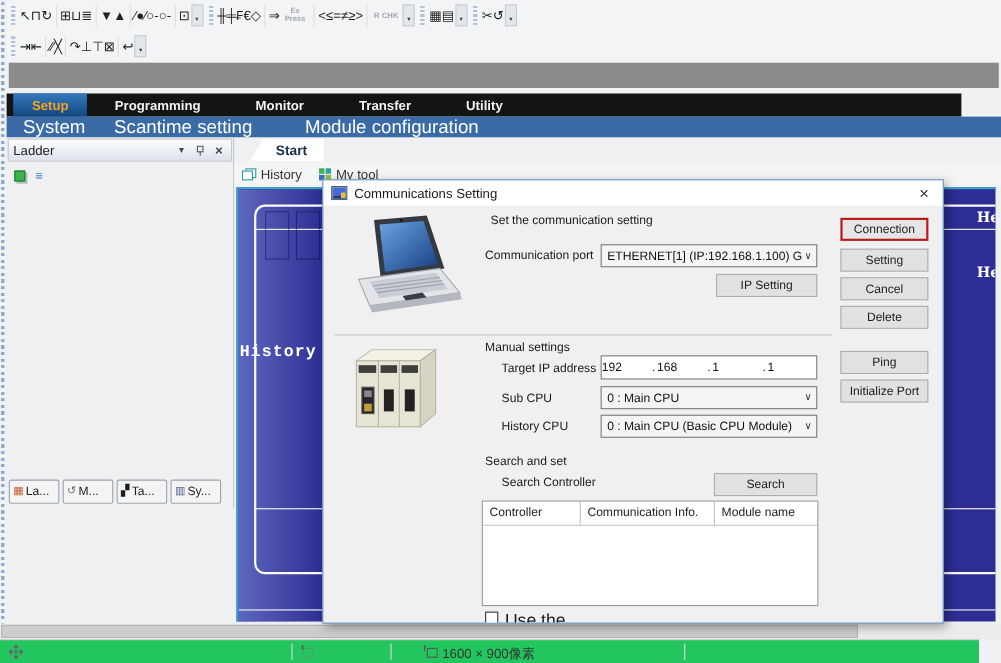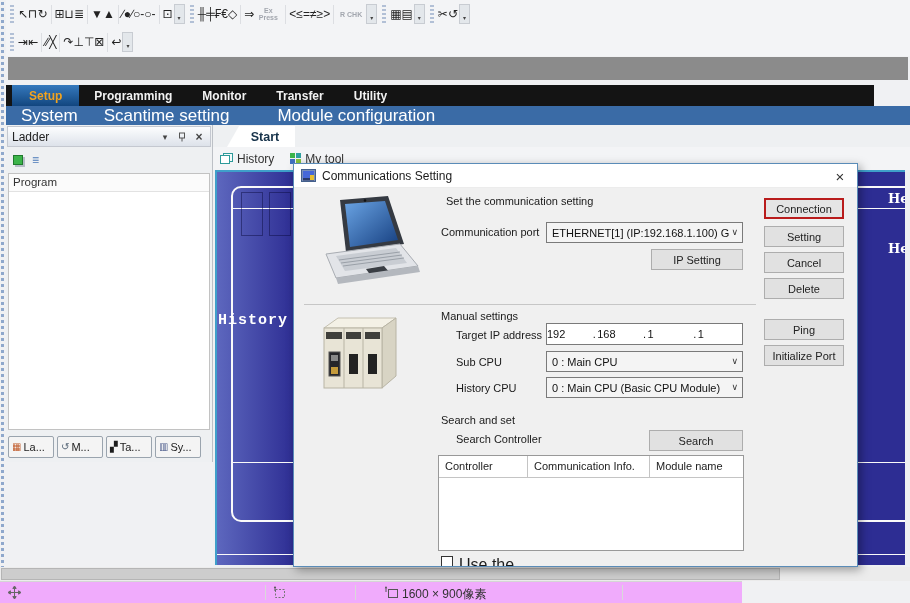--- a/index.html
+++ b/index.html
@@ -19,21 +19,21 @@
 .tb-h{width:4px;height:19px;margin:0 4px;background:repeating-linear-gradient(180deg,#b2c0d6 0 2px,transparent 2px 4px)}
 .tb-d{width:11px;height:20px;display:inline-flex;align-items:flex-end;justify-content:center;
 font-size:6px;color:#444;background:#e3e7eb;border:1px solid #c8ccd2;margin:0 1px;padding-bottom:2px}
 .tb-x{width:26px;font-size:7px;line-height:7px;font-weight:bold;color:#a2a6ae;text-align:center;white-space:normal;display:inline-block;margin:0 1px}
 
 
 .gray-strip{position:absolute;left:8px;top:57px;width:900px;height:23px;background:#8b8b8b}
 
 
 .menubar{position:absolute;left:6px;top:85px;width:868px;height:21px;background:#141414;display:flex;align-items:stretch}
-.menu-tab{color:#f2f2f2;font-weight:bold;font-size:12px;padding:0 15px;display:inline-flex;align-items:center}
+.menu-tab{color:#f2f2f2;font-weight:bold;font-size:12px;padding:0 25px;display:inline-flex;align-items:center}
 .menu-tab.active{background:linear-gradient(180deg,#3579bd,#12467f);color:#f2a31f;margin-left:6px;padding:0 17px}
 .submenu{position:absolute;left:6px;top:106px;width:904px;height:19px;background:#3a6ba6;display:flex;align-items:center}
 .submenu-item{color:#fff;font-size:17px;padding:0 13px;display:inline-flex;align-items:center}
 .submenu-item:first-child{margin-left:2px}
 .submenu-item:nth-child(3){margin-left:22px}
 
 
 .left-panel{position:absolute;left:6px;top:125px;width:207px;height:337px;background:#eef0f2;border-right:1px solid #bcc0c6}
 .lp-header{position:absolute;left:1px;right:1px;top:1px;height:21px;display:flex;align-items:center;
 background:linear-gradient(180deg,#fcfdfe,#dde2ea);border:1px solid #c4c8d0;padding:0 4px;font-size:12px;color:#222}
@@ -80,21 +80,21 @@
 .deco-sq{position:absolute;top:20px;width:22px;height:44px;border:1px solid rgba(8,8,60,.45)}
 .deco-sq.a{left:24px}.deco-sq.b{left:52px}
 .history-label{position:absolute;left:1px;top:140px;font-family:"Liberation Mono","DejaVu Sans Mono",monospace;
 font-weight:bold;font-size:15px;letter-spacing:1px;color:#fff}
 .he-label{position:absolute;left:671px;font-family:"DejaVu Serif",serif;font-weight:bold;font-size:13px;color:#fff}
 .he-label.h1{top:19px}.he-label.h2{top:69px}
 
 
 .hscroll{position:absolute;left:0;top:567px;width:910px;height:14px;background:#ececec}
 .hscroll .thumb{position:absolute;left:1px;top:1px;width:779px;height:12px;background:#cdcdcd;border:1px solid #b5b5b5}
-.statusbar{position:absolute;left:0;top:581px;width:742px;height:22px;background:#f0abfc;border-top:1px solid #d5d5d5}
+.statusbar{position:absolute;left:0;top:581px;width:890px;height:22px;background:#22c55e;border-top:1px solid #d5d5d5}
 .sb-sep{position:absolute;top:3px;width:1px;height:15px;background:#d9d9d9}
 .sb-ico{position:absolute;top:4px}
 .sb-text{position:absolute;left:402px;top:4px;font-size:12px;color:#333}
 
 
 .dialog{position:absolute;left:293px;top:163px;width:565px;height:404px;background:#f0f0f0;
 border:1px solid #5a8cb8;box-shadow:3px 3px 9px rgba(0,0,0,.35);overflow:hidden;z-index:20}
 .dlg-title{position:absolute;left:0;top:0;right:0;height:24px;background:#fff;border-bottom:1px solid #ececec;
 display:flex;align-items:center;padding-left:7px;font-size:12px;color:#1a1a1a}
 .dlg-title .t{margin-left:6px}
@@ -217,23 +217,20 @@
             <rect x="2.5" y="1" width="5" height="5" fill="none" stroke="#555"></rect>
             <line x1="5" y1="6" x2="5" y2="9.5" stroke="#555"></line>
           </svg>
     </span>
     <span class="lp-hbtn lp-close" data-name="panel-close-icon">×</span>
   </div>
   <div class="lp-toolbar" data-name="ladder-panel-toolbar">
     <span class="prog-ico" data-name="new-program-icon"></span>
     <span class="pou-ico" data-name="pou-list-icon">≡</span>
   </div>
-  <div class="lp-tree" data-name="program-tree">
-    <div class="tree-item" data-name="tree-item-program">Program</div>
-  </div>
   <div class="lp-tabs" data-name="panel-bottom-tabs">
         <span class="lp-tab" data-name="panel-tab-ladder">
           <span class="lp-tab-ico" data-name="ladder-tab-icon">▦</span>
           <span data-name="panel-tab-label">La...</span>
         </span>
         <span class="lp-tab" data-name="panel-tab-monitor">
           <span class="lp-tab-ico" data-name="monitor-tab-icon">↺</span>
           <span data-name="panel-tab-label">M...</span>
         </span>
         <span class="lp-tab" data-name="panel-tab-tag">

